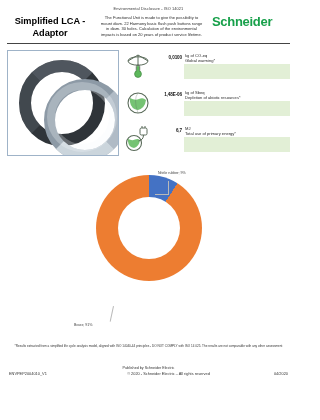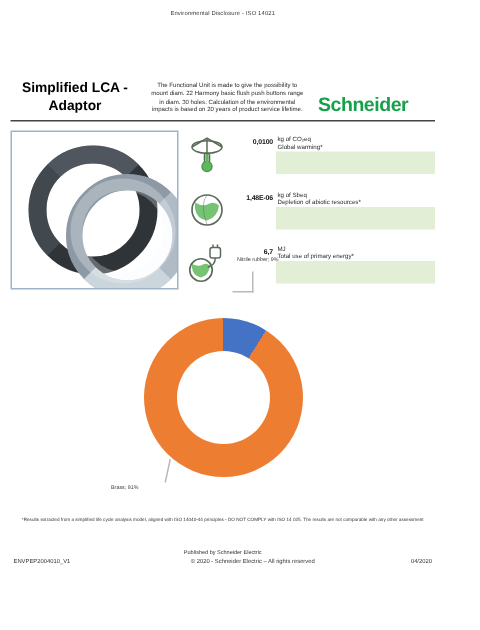--- a/index.html
+++ b/index.html
@@ -19,21 +19,21 @@
   
   .disclosure-line{
     text-align:center;
     font-size:3.9px;
     color:#3a3a3a;
     padding-top:6px;
     letter-spacing:.1px;
   }
   .header-row{
     display:flex;
-    align-items:flex-end;
+    align-items:flex-start;
     padding:4px 7px 0 7px;
     gap:4px;
   }
   .doc-title{
     width:86px;
     flex:0 0 86px;
     text-align:center;
     font-size:9.2px;
     font-weight:bold;
     line-height:12px;
@@ -44,21 +44,20 @@
     text-align:center;
     font-size:4.05px;
     line-height:5.6px;
     color:#2b2b2b;
     padding:0 2px;
   }
   .brand{
     flex:0 0 78px;
     width:78px;
     padding-left:2px;
-    margin-top:48px;
   }
   .brand-word{
     font-size:13px;
     font-weight:bold;
     color:#17a04a;
     line-height:13px;
     letter-spacing:-.3px;
   }
   .brand-sub{
     display:flex;

